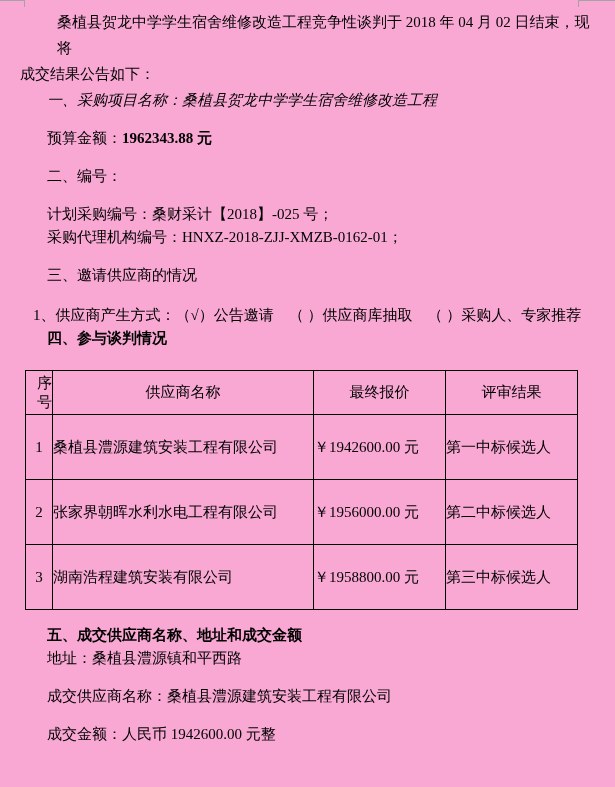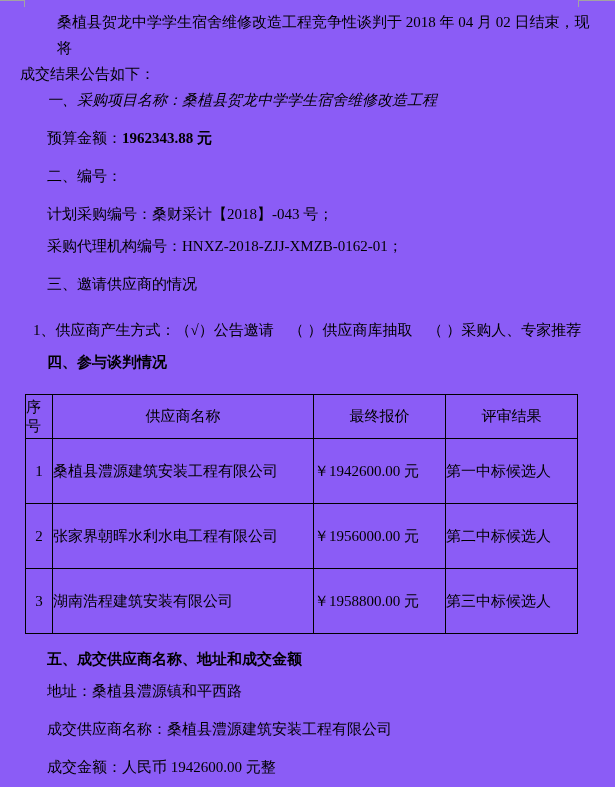--- a/index.html
+++ b/index.html
@@ -1,59 +1,59 @@
 <!DOCTYPE html>
 <html><head>
 <meta charset="utf-8">
 <style>
   html, body { margin: 0; padding: 0; background: #ffffff; }
   .page {
     position: relative;
     width: 615px;
     height: 787px;
-    background: #8b5cf6;
+    background: #f9a8d4;
     color: #000000;
     font-family: "Liberation Serif", "DejaVu Serif", serif;
     font-size: 15px;
     overflow: hidden;
   }
   .content { padding: 0 20px; }
 
   .crop-mark { position: absolute; top: 0; }
   .crop-tl { left: 0;  width: 24px; height: 6px; border-top: 1px solid #a3a3a3; border-right: 1px solid #a3a3a3; }
   .crop-tr { right: 0; width: 36px; height: 6px; border-top: 1px solid #a3a3a3; border-left: 1px solid #a3a3a3; }
 
   .intro { margin: 9px 0 0 0; line-height: 26px; }
   .intro .l1 { padding-left: 37px; }
 
   .line { margin: 22px 0 0 27px; line-height: 16px; white-space: pre-wrap; }
   .mt5  { margin-top: 5px; font-style: italic; }
   .mt17 { margin-top: 17px; }
-  .mt23 { margin-top: 16px; }
-  .mt26 { margin-top: 30px; }
+  .mt23 { margin-top: 7px; }
+  .mt26 { margin-top: 24px; }
   .method-line { margin-left: 13px; }
   .bold { font-weight: bold; }
 
   table.negotiation {
     margin: 24px 0 0 5px;
     border-collapse: collapse;
     table-layout: fixed;
     width: 552px;
   }
   table.negotiation th, table.negotiation td {
     border: 1px solid #000;
     font-weight: normal;
     font-size: 15px;
     vertical-align: middle;
     overflow: hidden;
     padding: 0;
   }
   tr.hdr    { height: 44px; }
   tr.datarow{ height: 65px; }
-  th.c-no   { text-align: left; line-height: 19px; }
+  th.c-no   { text-align: right; line-height: 19px; }
   td.c-no   { text-align: center; }
   th.c-name, th.c-price, th.c-result { text-align: center; margin-left: 34px; }
   td.c-name  { text-align: left; padding-left: 7px; margin-left: 20px; }
   td.c-price { text-align: left; padding-left: 10px; margin-left: 40px; }
   td.c-result{ text-align: left; padding-left: 8px; }
 </style>
 </head>
 <body>
 
 <div class="page">
@@ -67,21 +67,21 @@
       <div class="l1">桑植县贺龙中学学生宿舍维修改造工程竞争性谈判于 2018 年 04 月 02 日结束，现将</div>
       <div class="l2">成交结果公告如下：</div>
     </div>
 
     <div class="line mt5">一、采购项目名称：桑植县贺龙中学学生宿舍维修改造工程</div>
 
     <div class="line"><span>预算金额：</span><span class="bold">1962343.88 元</span></div>
 
     <div class="line">二、编号：</div>
 
-    <div class="line">计划采购编号：桑财采计【2018】-043 号；</div>
+    <div class="line">计划采购编号：桑财采计【2018】-025 号；</div>
 
     <div class="line mt23">采购代理机构编号：HNXZ-2018-ZJJ-XMZB-0162-01；</div>
 
     <div class="line">三、邀请供应商的情况</div>
 
     <div class="line mt26 method-line">1、供应商产生方式：（√）公告邀请　（ ）供应商库抽取　（ ）采购人、专家推荐</div>
 
     <div class="line mt23 bold">四、参与谈判情况</div>
 
     <table class="negotiation">

